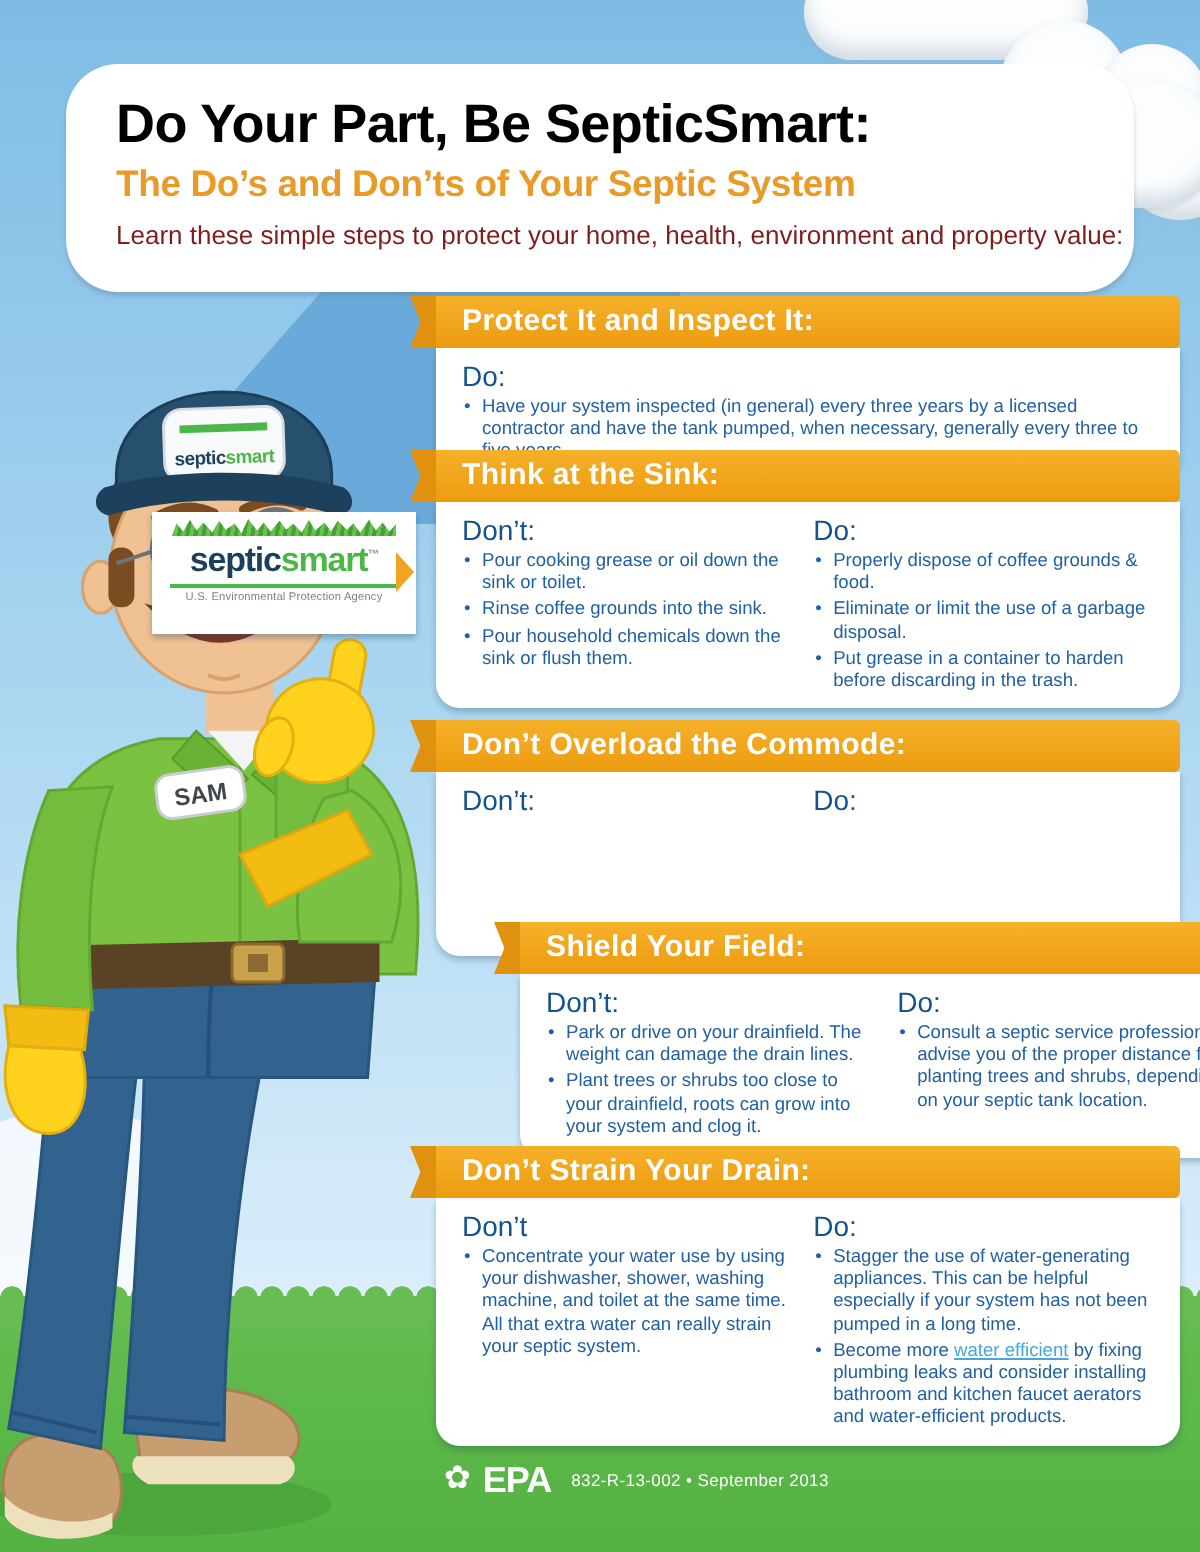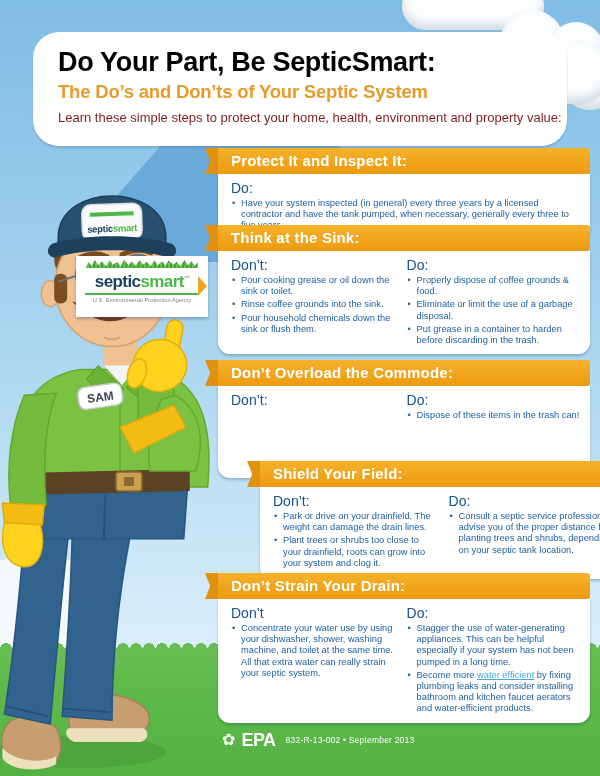--- a/index.html
+++ b/index.html
@@ -239,23 +239,20 @@
         <div class="sec-bar">
           <span class="sec-ribbon"></span>
           <span class="sec-title">Don’t Overload the Commode:</span>
         </div>
         <div class="sec-box" style="min-height: 81px;">
           <div class="col">
             <div class="col-head">Don’t:</div>
           </div>
           <div class="col">
             <div class="col-head">Do:</div>
-            <ul class="tips">
-              <li class="tip">Dispose of these items in the trash can!</li>
-            </ul>
           </div>
         </div>
       </section>
       <section class="sec" style="top: 313px; padding-left: 42px;">
         <div class="sec-bar">
           <span class="sec-ribbon"></span>
           <span class="sec-title">Shield Your Field:</span>
         </div>
         <div class="sec-box" style="min-height: 81px;">
           <div class="col">

